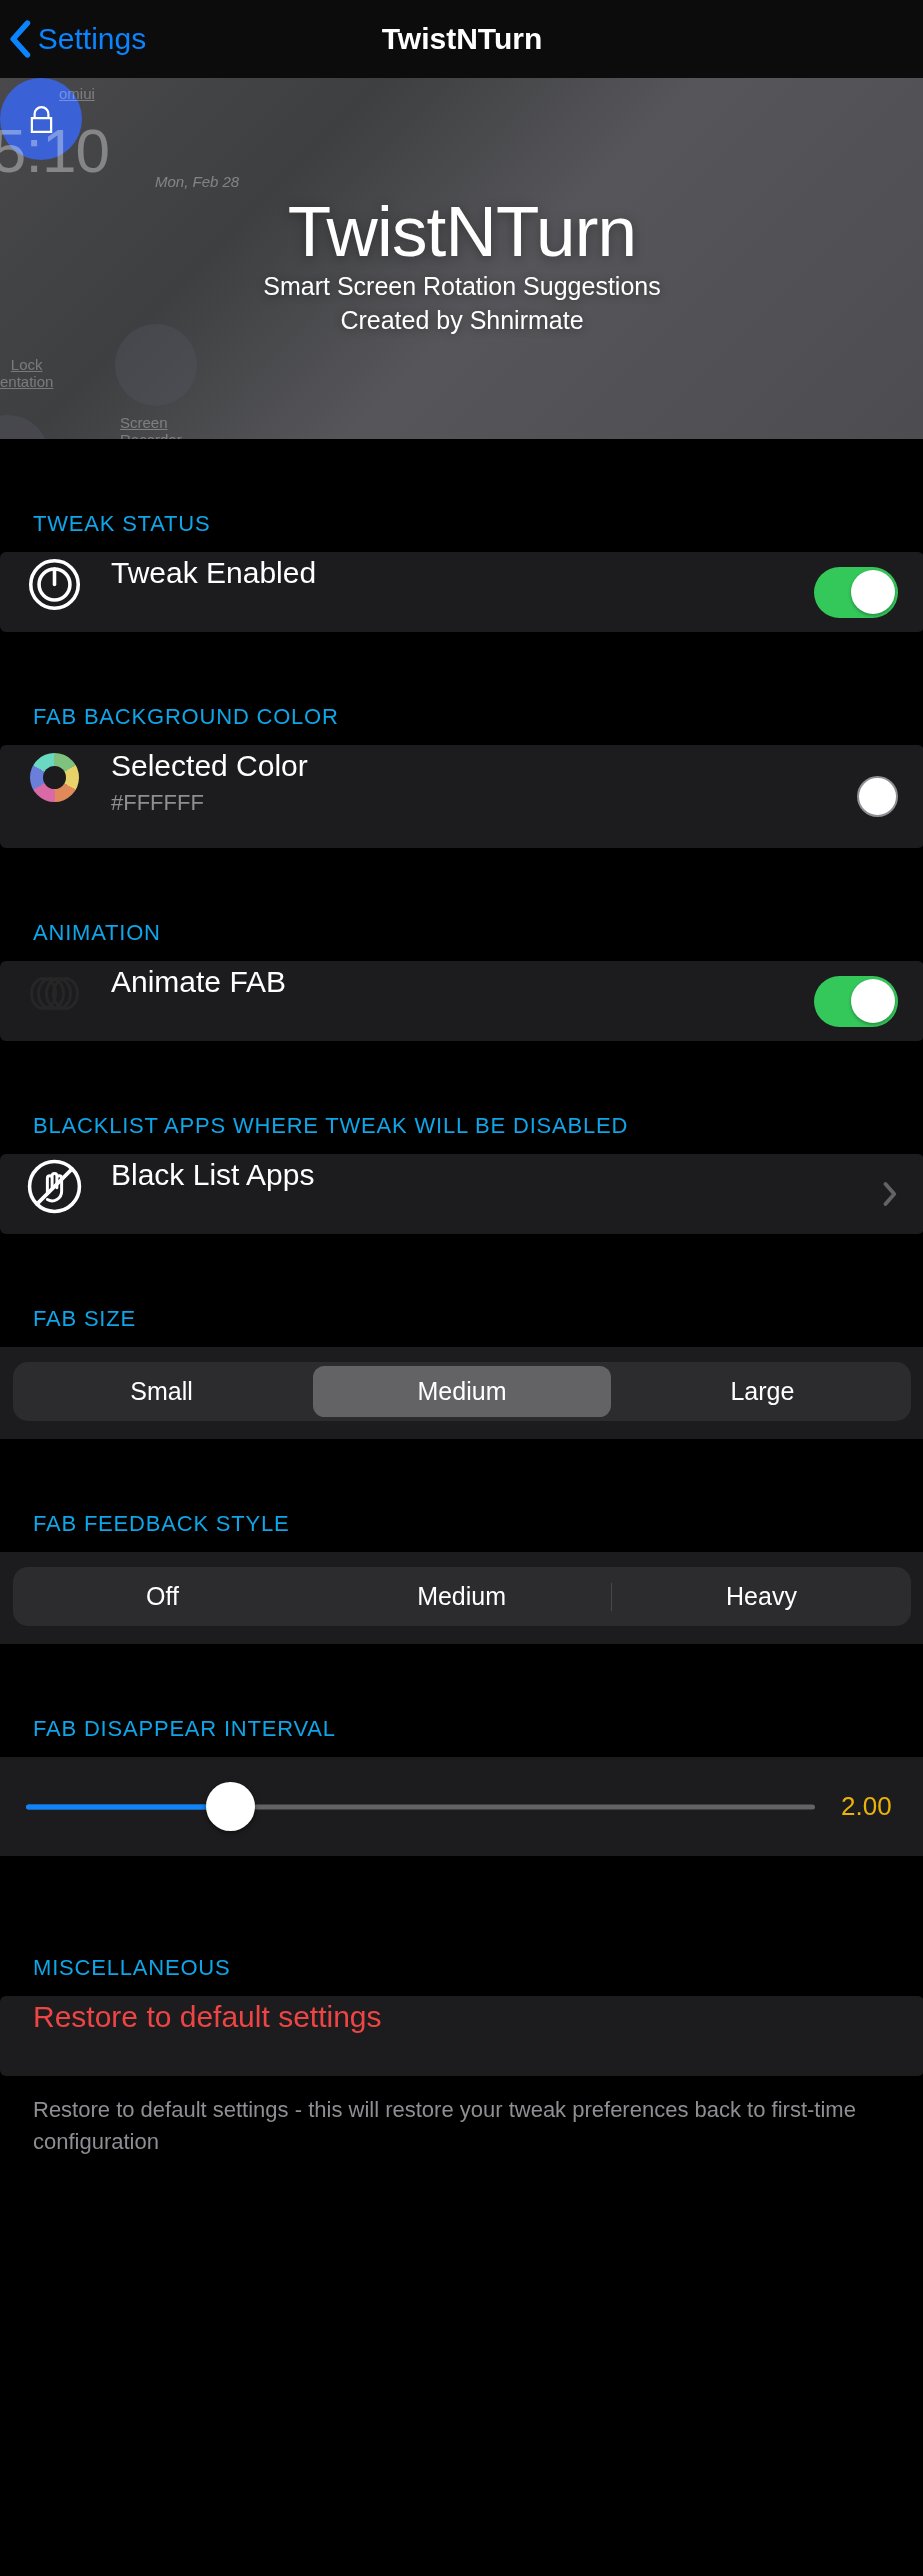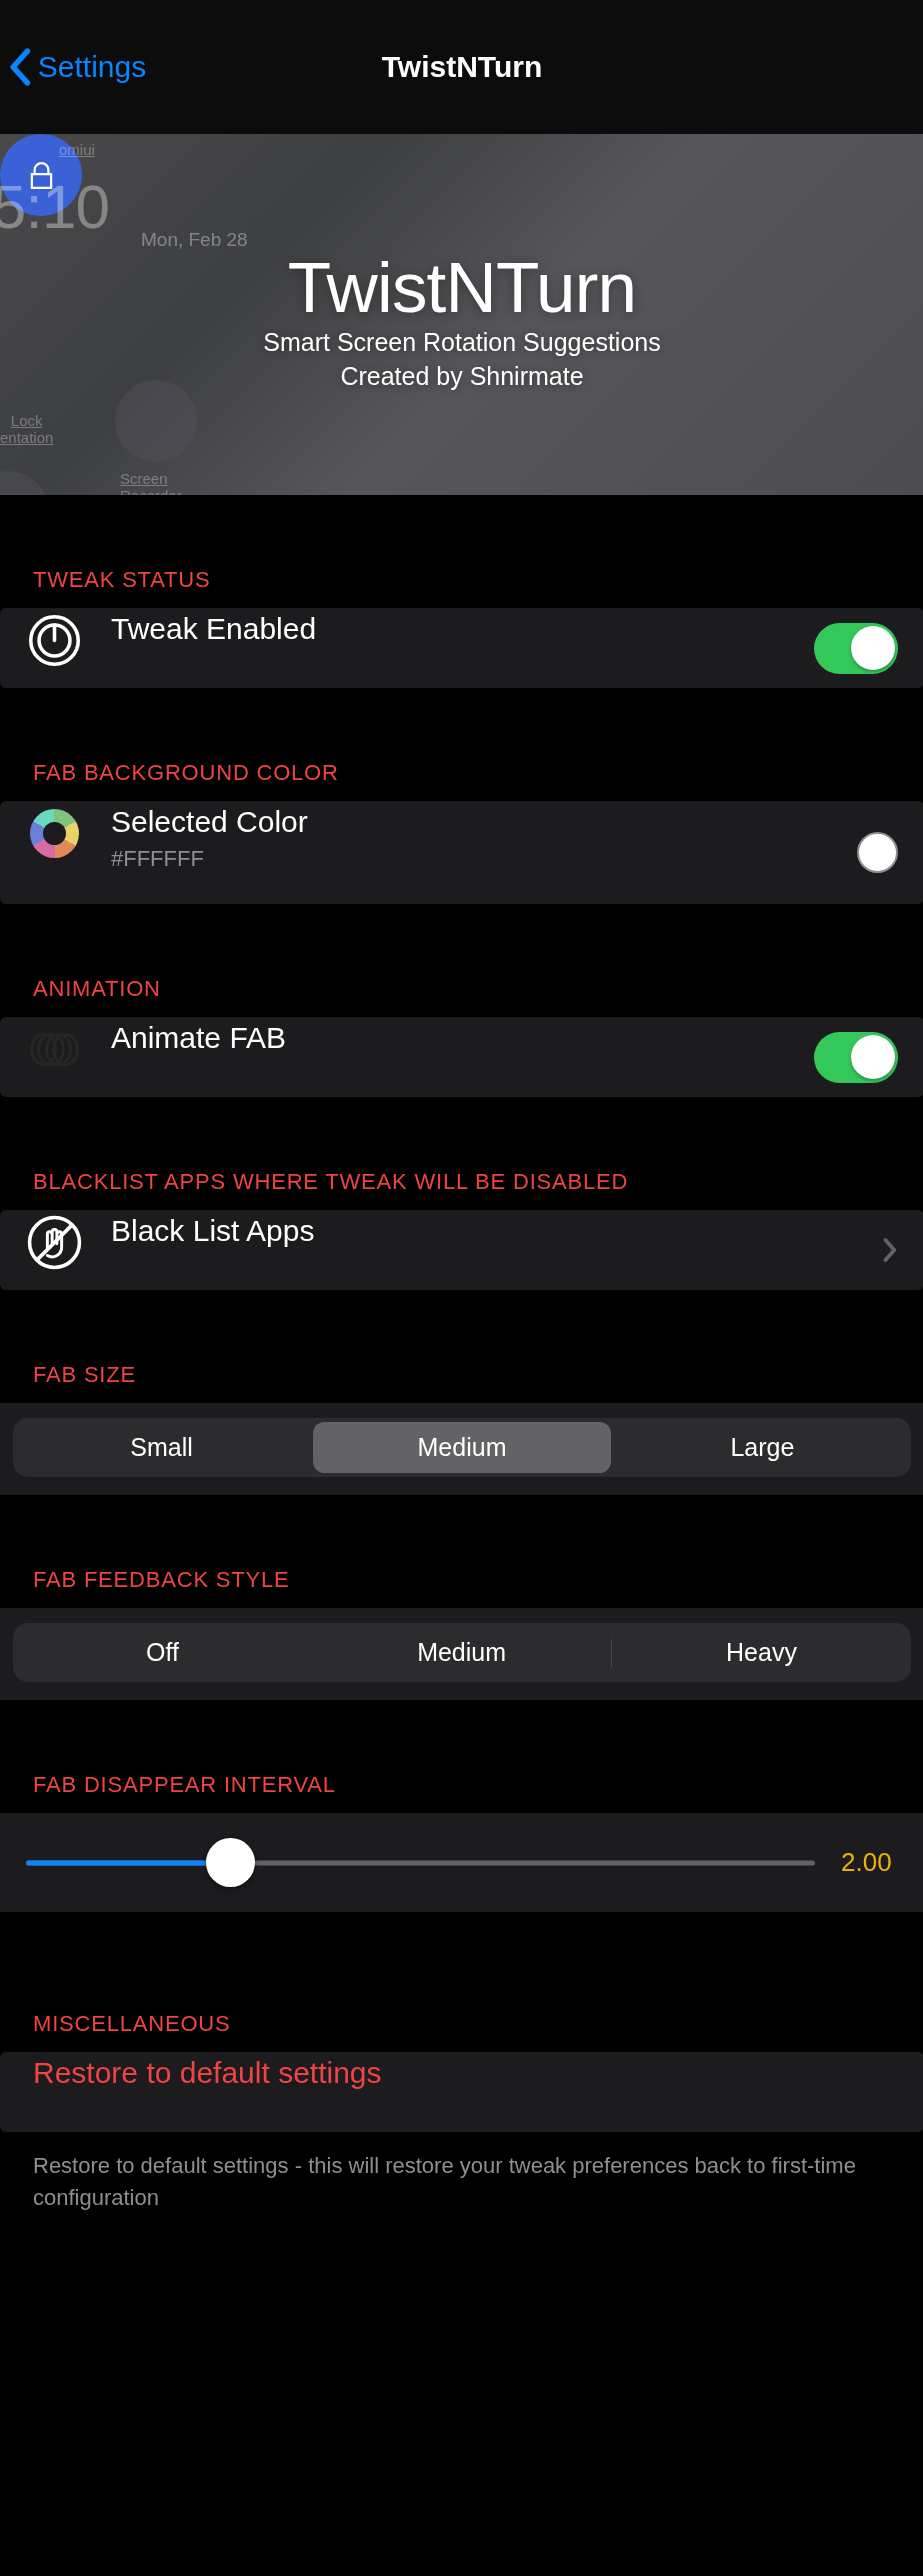--- a/index.html
+++ b/index.html
@@ -5,21 +5,21 @@
   * { box-sizing: border-box; margin: 0; padding: 0; }
   html, body {
     width: 924px;
     background: #000;
     font-family: -apple-system, "Helvetica Neue", Helvetica, Arial, sans-serif;
     color: #fff;
     -webkit-font-smoothing: antialiased;
   }
   
   .navbar {
-    height: 134px;
+    height: 78px;
     background: #0c0c0c;
     display: flex;
     align-items: center;
     position: relative;
   }
   .back-area {
     position: absolute;
     left: 8.2px;
     top: 0;
     bottom: 0;
@@ -52,21 +52,21 @@
   }
   .hero-bg {
     position: absolute; inset: 0;
   }
   .hero-time {
     position: absolute; left: -8.2px; top: 37px;
     font-size: 62px; font-weight: 200; color: rgba(255,255,255,.35);
     letter-spacing: -0.8px;
   }
   .hero-date {
-    position: absolute; left: 141px; top: 95px; font-size: 19px; color: rgba(255,255,255,.35);
+    position: absolute; left: 155px; top: 95px; font-size: 15px; color: rgba(255,255,255,.35); font-style: italic;
   }
   .bg-label { position:absolute; font-size:15px; color: rgba(255,255,255,.3); line-height:1.1;text-decoration:underline;}
   .bg-circle {
     position: absolute;
     border-radius: 50%;
     background: rgba(80,80,90,.5);
   }
   .lock-circle { left:-25px; top:189px; width:82px; height:82px; background:#3a61d6; border-radius:50%; display:flex;align-items:center;justify-content:center;}
   .hero-content {
     position: absolute; inset:0;
@@ -80,21 +80,21 @@
   .hero-sub1, .hero-sub2 {
     font-size: 25px; color:#fff; text-shadow: 0 0.8px 8.2px rgba(0,0,0,.4);
     text-align:center;
   }
   .hero-sub1 { }
   .hero-sub2 { margin-top: 5px; }
 
   
   .section-header {
     font-size: 22px;
-    color: #ef4444;
+    color: #0ea5e9;
     letter-spacing: 0.8px;
     padding: 0 50px 15px 33px;
     text-transform: uppercase;
   }
   .gap { height: 72px; }
 
   .row {
     background: #1c1c1e;
     display: flex;
     padding: 4px 26px;

